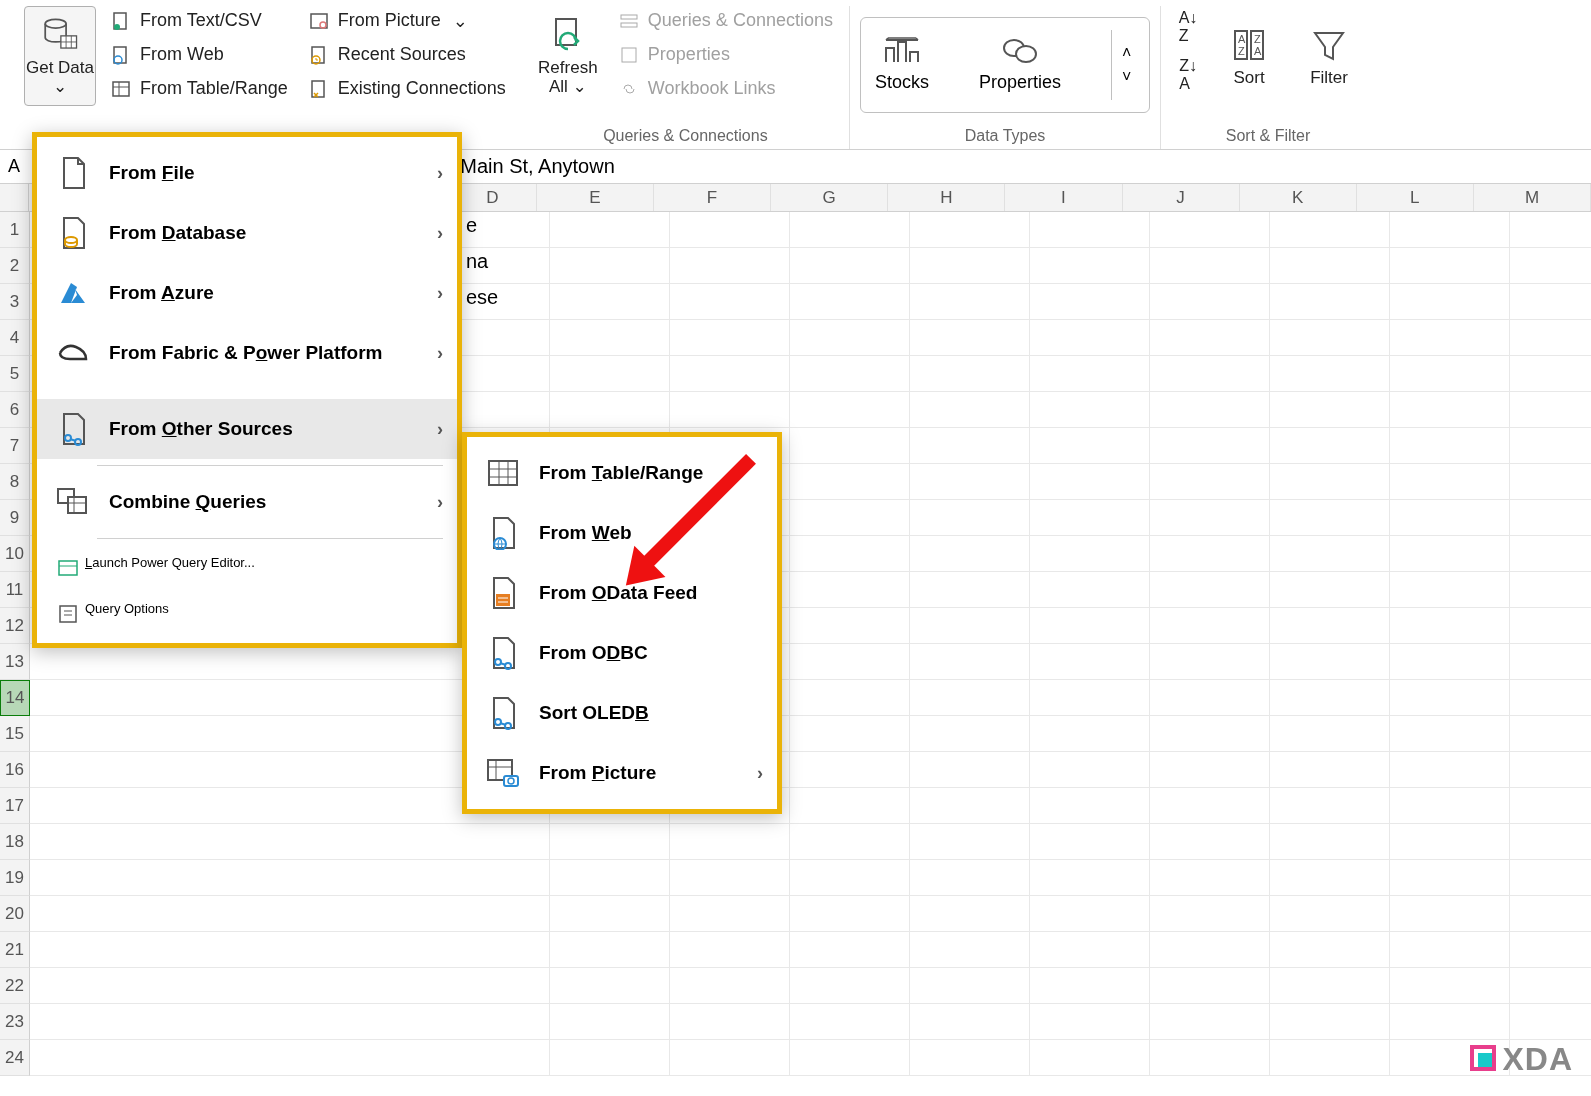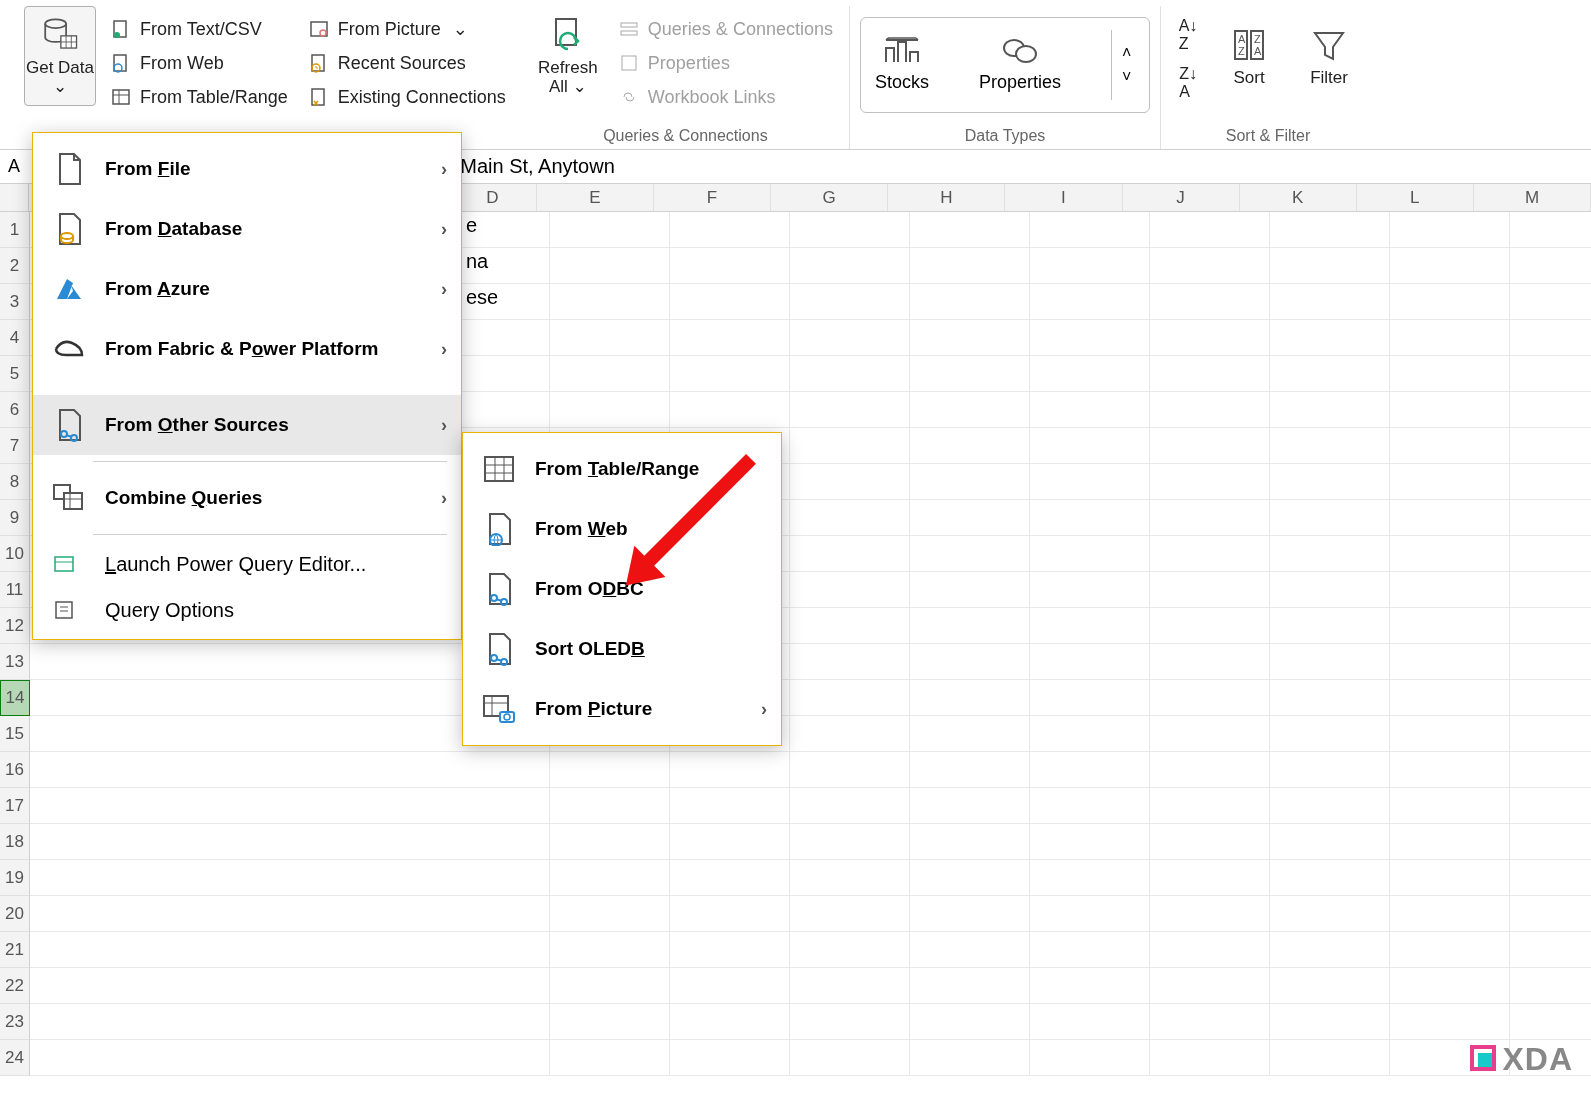--- a/index.html
+++ b/index.html
@@ -10,21 +10,21 @@
 .ribbon-group { display: flex; flex-direction: column; align-items: center; border-right: 1px solid #e0e0e0; padding: 0 10px 4px 10px; height: 100%; justify-content: space-between; }
 .ribbon-group-body { display: flex; align-items: flex-start; gap: 8px; flex: 1; }
 .ribbon-group-label { font-size: 16px; color: #666; padding-top: 4px; }
 
 .big-btn { display: flex; flex-direction: column; align-items: center; justify-content: center; width: 72px; height: 100px; border: 1px solid transparent; border-radius: 4px; cursor: pointer; font-size: 17px; color: #222; gap: 4px; }
 .big-btn.selected { border: 1px solid #b0b0b0; background: #f5f5f5; }
 .big-btn .icon { width: 40px; height: 40px; display:flex; align-items:center; justify-content:center; }
 .big-btn .lbl { text-align: center; line-height: 1.1; }
 
 .stack { display: flex; flex-direction: column; gap: 4px; padding-top: 4px; }
-.small-btn { display: flex; align-items: flex-end; gap: 8px; height: 30px; padding: 0 6px; font-size: 18px; color: #222; cursor: pointer; white-space: nowrap; }
+.small-btn { display: flex; align-items: flex-start; gap: 8px; height: 30px; padding: 0 6px; font-size: 18px; color: #222; cursor: pointer; white-space: nowrap; }
 .small-btn.disabled { color: #a0a0a0; cursor: default; }
 .small-btn .ic { width: 22px; height: 22px; display:flex; align-items:center; justify-content:center; flex-shrink:0; }
 
 .data-types-box { border: 1px solid #c0c0c0; border-radius: 6px; display: flex; align-items: center; gap: 50px; padding: 10px 14px; height: 96px; }
 .dt-item { display: flex; flex-direction: column; align-items: center; gap: 6px; font-size: 18px; cursor: pointer; }
 .dt-arrow { width: 24px; align-self: center; display:flex; flex-direction:column; gap:6px; border-left:1px solid #c0c0c0; padding-left:10px; height:70px; justify-content:center; cursor:pointer; }
 
 
 .namebox-row { display:flex; align-items:center; height:34px; border-bottom:1px solid #d0d0d0; }
 .namebox { width:28px; text-align:center; font-size:18px; }
@@ -37,30 +37,30 @@
 .col-h { width:120px; border-right:1px solid #e0e0e0; text-align:center; font-size:17px; color:#555; display:flex; align-items:center; justify-content:center; }
 .rows { display:flex; }
 .row-headers { display:flex; flex-direction:column; }
 .row-h { width:30px; height:36px; border-right:1px solid #d0d0d0; border-bottom:1px solid #e0e0e0; background:#f3f3f3; text-align:center; font-size:17px; color:#555; display:flex; align-items:center; justify-content:center; }
 .row-h.sel { background:#b7d8b7; border:1px solid #0a7d0a; }
 .cells { position:relative; }
 .cell-row { display:flex; height:36px; }
 .cell { width:120px; height:36px; border-right:1px solid #e8e8e8; border-bottom:1px solid #e8e8e8; padding:4px 6px; font-size:18px; overflow:hidden; white-space:nowrap; }
 
 
-.menu { position:absolute; background:#fff; border:1px solid #eab308; box-shadow:0 4px 18px rgba(0,0,0,.25); padding:6px 0; font-size:19px; }
+.menu { position:absolute; background:#fff; border:5px solid #eab308; box-shadow:0 4px 18px rgba(0,0,0,.25); padding:6px 0; font-size:19px; }
 .menu-1 { left:32px; top:132px; width:430px; }
 .menu-2 { left:462px; top:432px; width:320px; }
 .menu-item { display:flex; align-items:center; gap:18px; padding:12px 18px; cursor:pointer; position:relative; }
 .menu-item.bold { font-weight:600; }
 .menu-item.hover { background:#e8e8e8;margin-top:16px; }
 .menu-item .mic { width:36px; height:36px; display:flex; align-items:center; justify-content:center; flex-shrink:0; }
 .menu-item .chev { position:absolute; right:14px; font-size:18px; color:#555; }
 .menu-sep { height:1px; background:#d0d0d0; margin:6px 14px 6px 60px; }
-.menu-plain { display:flex; align-items:center; gap:28px; padding:10px 18px; cursor:pointer; font-size:20px; }
+.menu-plain { display:flex; gap:4px; padding:10px 18px; cursor:pointer; font-size:13px; }
 .menu-plain .mic { width:26px; height:26px; display:flex; align-items:center; justify-content:center; }
 
 .underline-char { text-decoration: underline; }
 
 
 .arrow-anno { position:absolute; left:640px; top:560px; transform: rotate(-45deg); transform-origin: top left; pointer-events:none; }
 .arrow-line { width:150px; height:14px; background:#e11; }
 .arrow-head { position:absolute; left:-28px; top:-14px; width:0; height:0; border-right:34px solid #e11; border-top:22px solid transparent; border-bottom:22px solid transparent; }
 
 
@@ -743,20 +743,31 @@
           <line x1="6" y1="28" x2="18" y2="28" stroke="#2a8bd4"></line>
           <path d="M12 22 Q 8 28 12 34 Q 16 28 12 22" fill="none" stroke="#2a8bd4"></path>
         </svg>
       </span>
     <span><span>From </span><span class="underline-char">W</span><span>eb</span></span>
   </div>
   <div class="menu-item bold">
     <span class="mic">
         <svg width="30" height="34">
           <path d="M6 2 h14 l6 6 v24 h-20 z" fill="none" stroke="#555" stroke-width="2"></path>
+          <rect x="8" y="18" width="14" height="12" fill="#e67e22"></rect>
+          <line x1="10" y1="22" x2="20" y2="22" stroke="#fff"></line>
+          <line x1="10" y1="26" x2="20" y2="26" stroke="#fff"></line>
+        </svg>
+      </span>
+    <span><span>From </span><span class="underline-char">O</span><span>Data Feed</span></span>
+  </div>
+  <div class="menu-item bold">
+    <span class="mic">
+        <svg width="30" height="34">
+          <path d="M6 2 h14 l6 6 v24 h-20 z" fill="none" stroke="#555" stroke-width="2"></path>
           <circle cx="10" cy="26" r="3" fill="none" stroke="#2a8bd4" stroke-width="2"></circle>
           <circle cx="20" cy="30" r="3" fill="none" stroke="#2a8bd4" stroke-width="2"></circle>
           <line x1="12" y1="27" x2="18" y2="29" stroke="#2a8bd4" stroke-width="2"></line>
         </svg>
       </span>
     <span><span>From O</span><span class="underline-char">D</span><span>BC</span></span>
   </div>
   <div class="menu-item bold">
     <span class="mic">
         <svg width="30" height="34">

